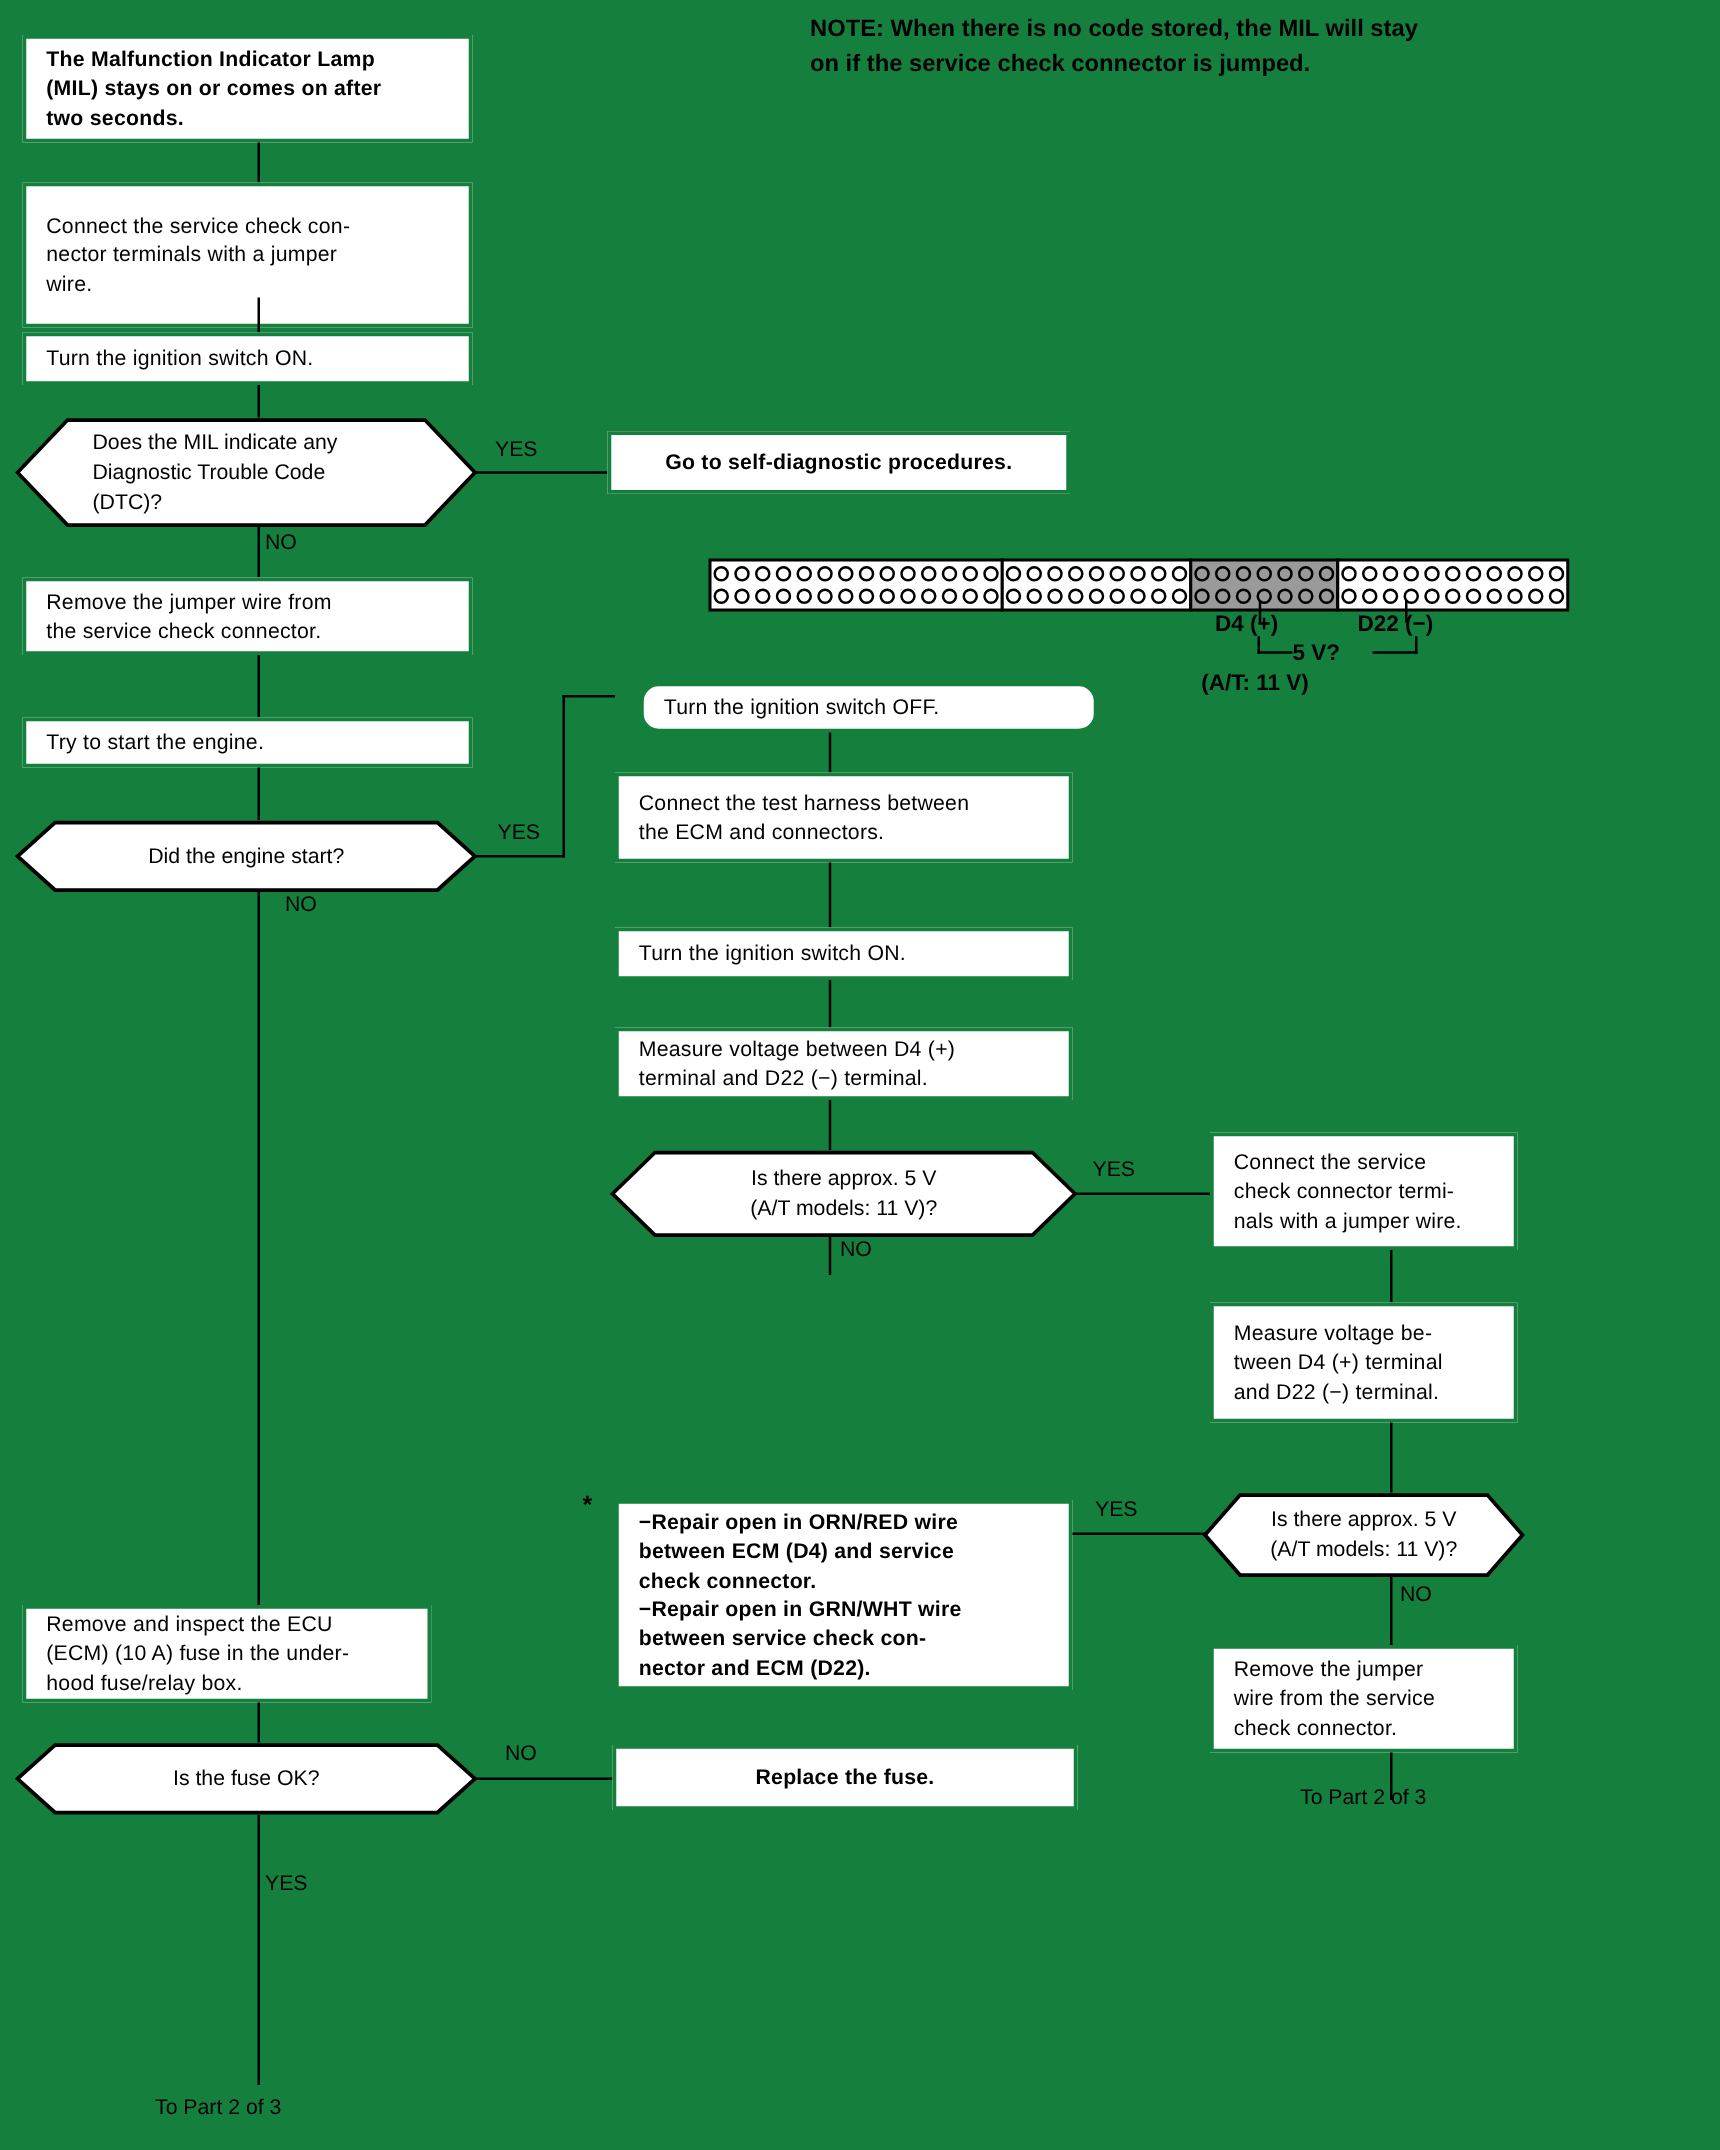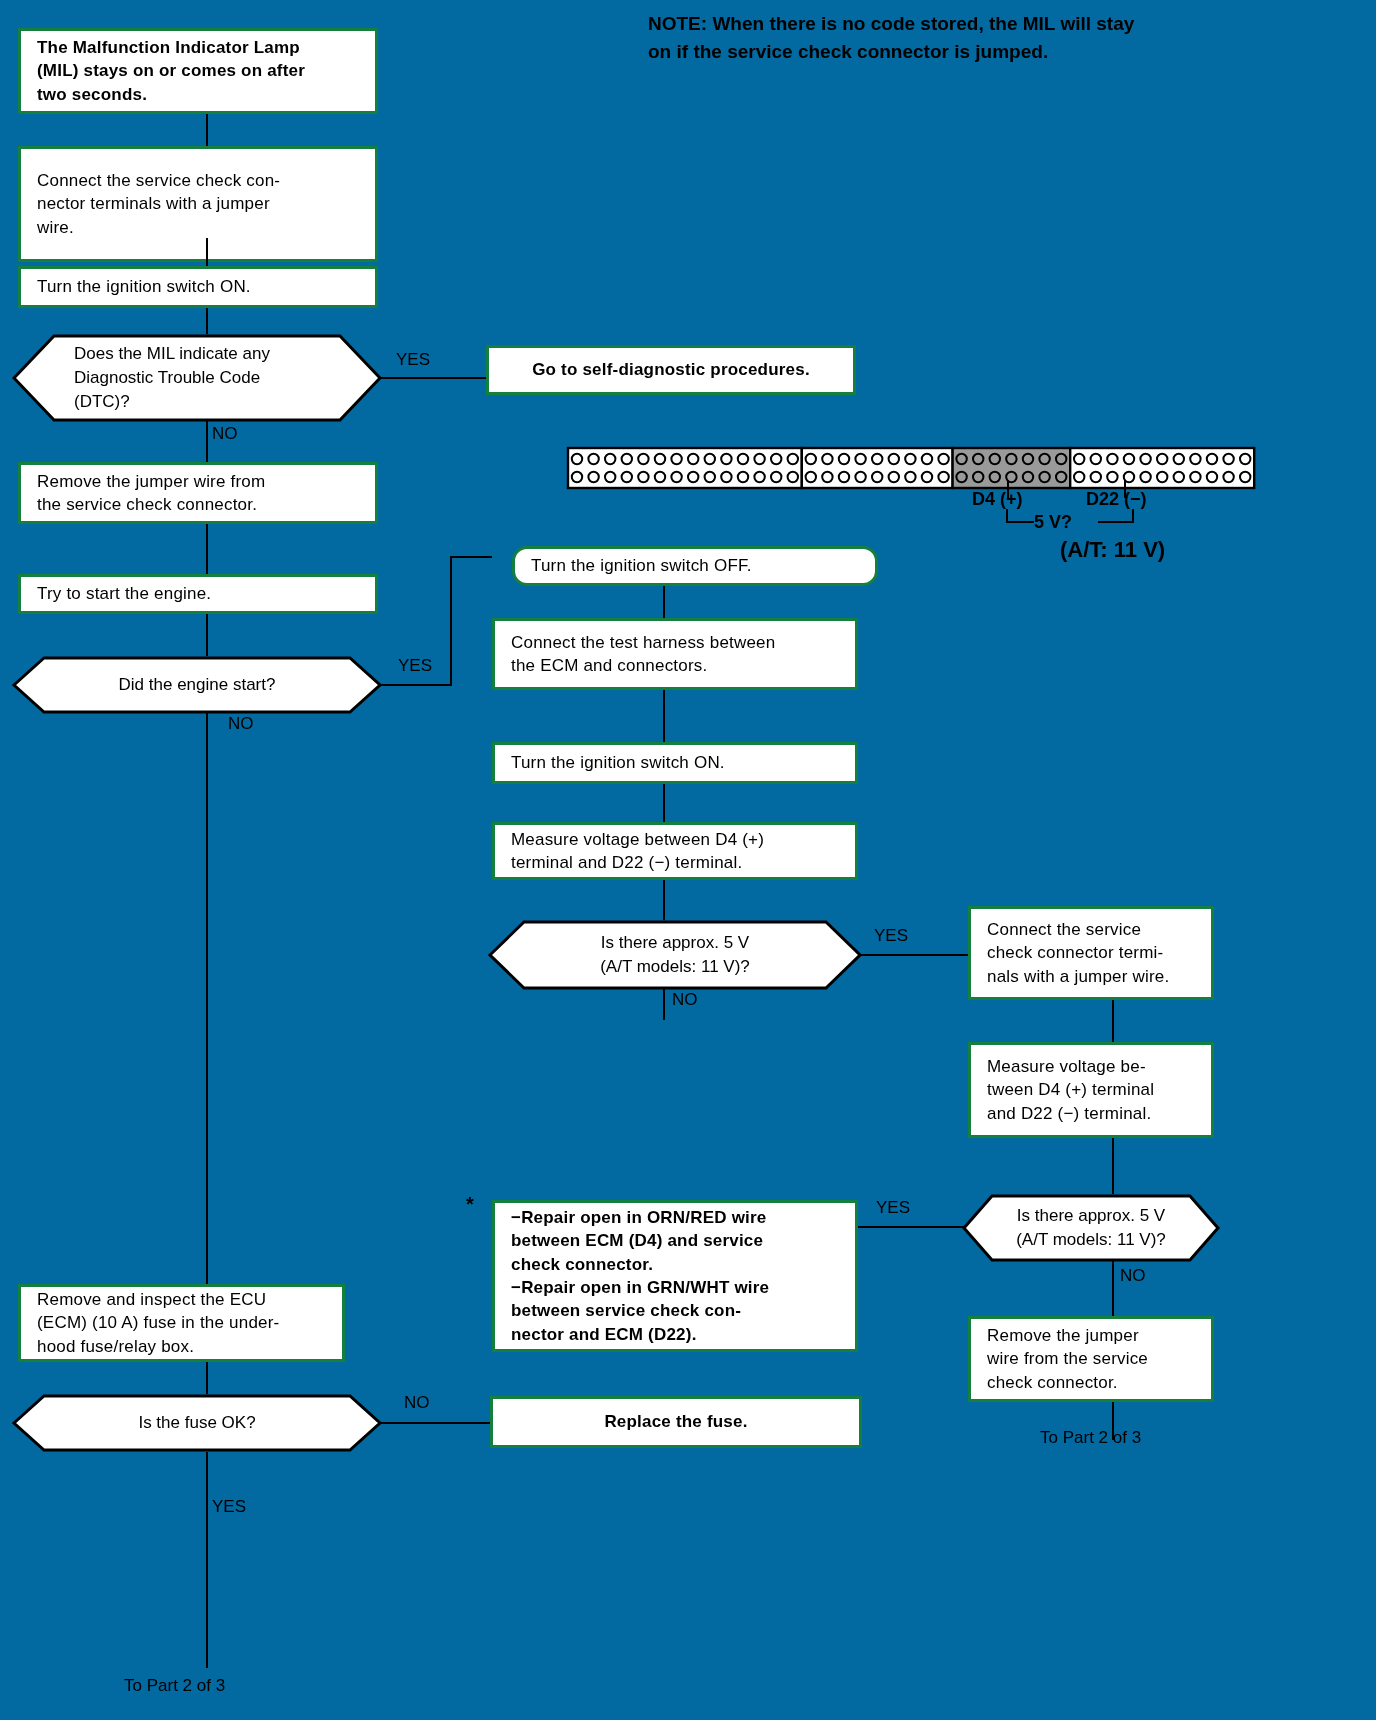--- a/index.html
+++ b/index.html
@@ -4,21 +4,21 @@
 <style>
   html, body {
     margin: 0;
     padding: 0;
     background: #ffffff;
   }
   #page {
     position: relative;
     width: 1376px;
     height: 1720px;
-    background: #0369a1;
+    background: #15803d;
     font-family: "Liberation Sans", sans-serif;
     color: #000000;
     overflow: hidden;
   }
 
   
   .node {
     position: absolute;
     box-sizing: border-box;
     border: 3px solid #15803d;
@@ -269,21 +269,21 @@
   <div class="ln v" style="left:1007px; top:480px; height:18px;"></div>
   <div class="ln v" style="left:1124px; top:480px; height:18px;"></div>
   <div class="ftxt b" style="left:972px; top:487px; font-size:18px;">D4 (+)</div>
   <div class="ftxt b" style="left:1086px; top:487px; font-size:18px;">D22 (−)</div>
 
   <div class="ln v" style="left:1006px; top:509px; height:14px;"></div>
   <div class="ln v" style="left:1132px; top:509px; height:14px;"></div>
   <div class="ln h" style="left:1006px; top:521px; width:28px;"></div>
   <div class="ln h" style="left:1098px; top:521px; width:36px;"></div>
   <div class="ftxt b" style="left:1034px; top:510px; font-size:18px;">5 V?</div>
-  <div class="ftxt b" style="left:1060px; top:534px; font-size:22px;">(A/T: 11 V)</div>
+  <div class="ftxt b" style="left:961px; top:534px; font-size:18px;">(A/T: 11 V)</div>
 
   <div class="node pad-l" style="left:512px; top:546px; width:366px; height:40px;border-radius:15px;">
     <span class="txt">Turn the ignition switch OFF.</span>
   </div>
   <div class="ln v" style="left:663px; top:586px; height:32px;"></div>
 
   <div class="node pad-l" style="left:492px; top:618px; width:366px; height:72px;">
     <span class="txt" style="white-space: pre-line;">Connect the test harness between
 the  ECM  and  connectors.</span>
   </div>

